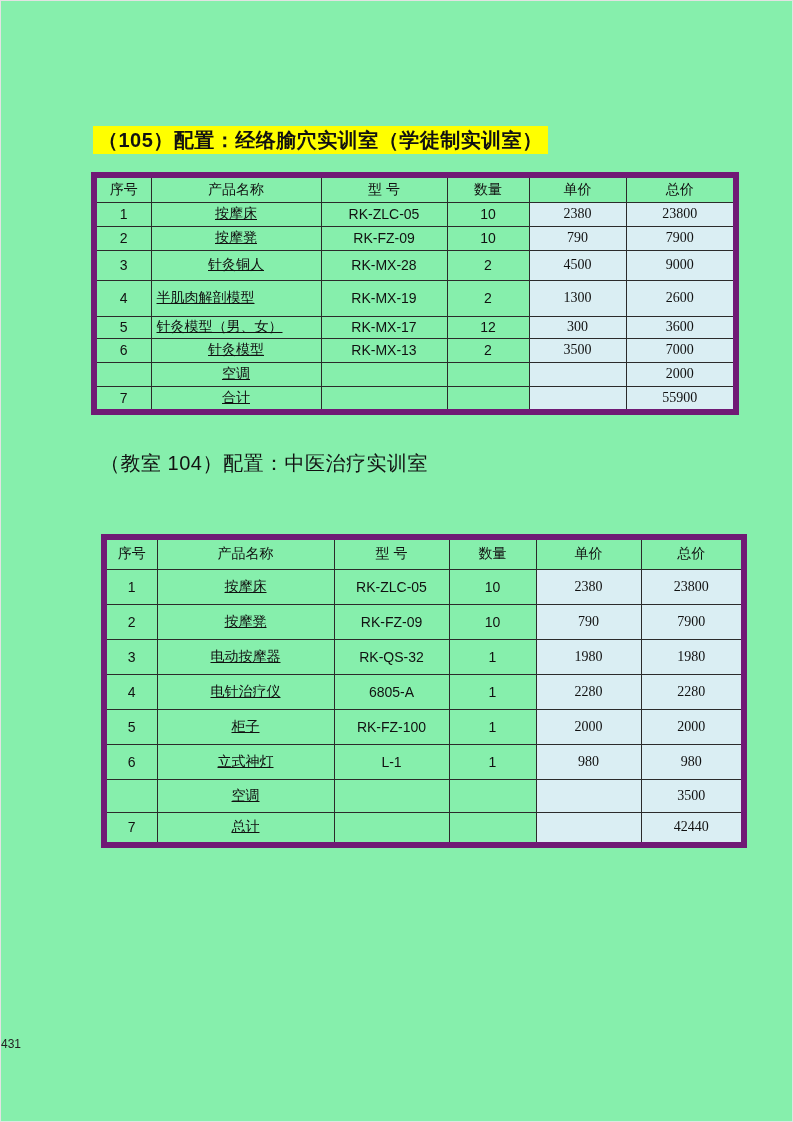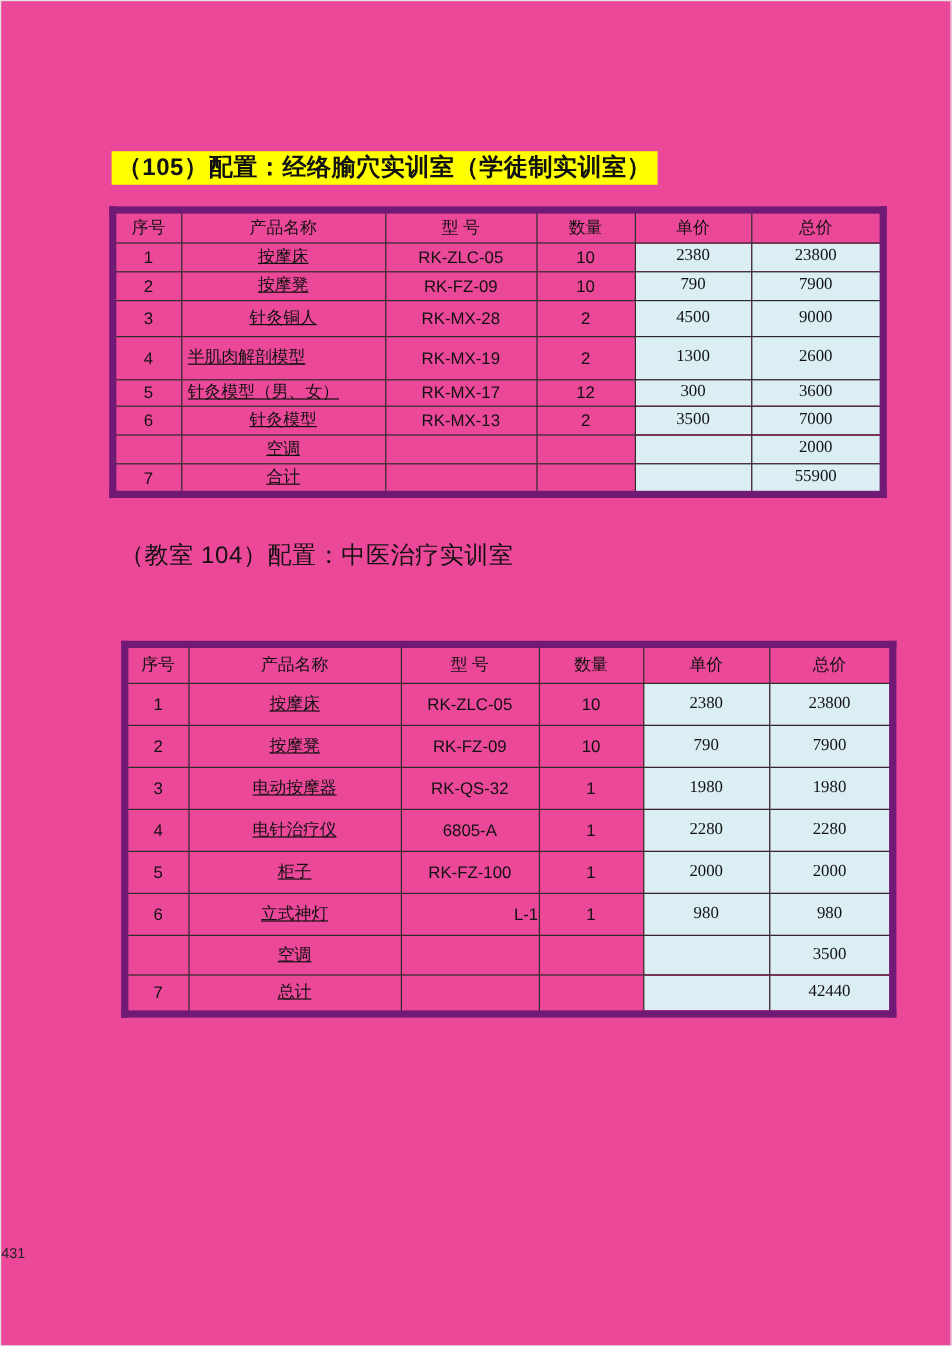--- a/index.html
+++ b/index.html
@@ -1,19 +1,19 @@
 <!DOCTYPE html>
 <html><head>
 <meta charset="utf-8">
 <style>
   html,body{margin:0;padding:0;background:#ffffff;}
   .page{
     position:relative;
     width:793px;height:1122px;
-    background:#ec4899;
+    background:#86efac;
     font-family:"Liberation Sans","DejaVu Sans",sans-serif;
     color:#111;
     box-sizing:border-box;
     border:1px solid #e3e3e3;
     overflow:hidden;
   }
   .title1{
     position:absolute;left:92px;top:125px;
     background:#ffff00;
     font-weight:700;font-size:20px;line-height:28px;
@@ -51,21 +51,21 @@
   td.c3{text-align:right;padding-right:16px;font-weight:600;font-size:14px;margin-left:36px;}
   td.c4,td.c5{
     background:#daeef3;
     font-family:"Liberation Serif","DejaVu Serif",serif;
     font-size:15px;
   }
   
   #table0 tbody tr:nth-child(4) td.c1,
   #table0 tbody tr:nth-child(5) td.c1{text-align:left;padding-left:5px;}
   
-  #table1 tbody tr:nth-child(6) td.c2{text-align:right;padding-left:0;}
+  #table1 tbody tr:nth-child(6) td.c2{text-align:center;padding-left:0;}
   #table0{left:90px;top:171px;width:642px;}
   #table1{left:100px;top:533px;width:640px;}
   .pagenum{
     position:absolute;left:0;top:1036px;width:100%;
     text-align:left;font-size:12px;color:#222;
   }
 </style>
 </head>
 <body>
 

